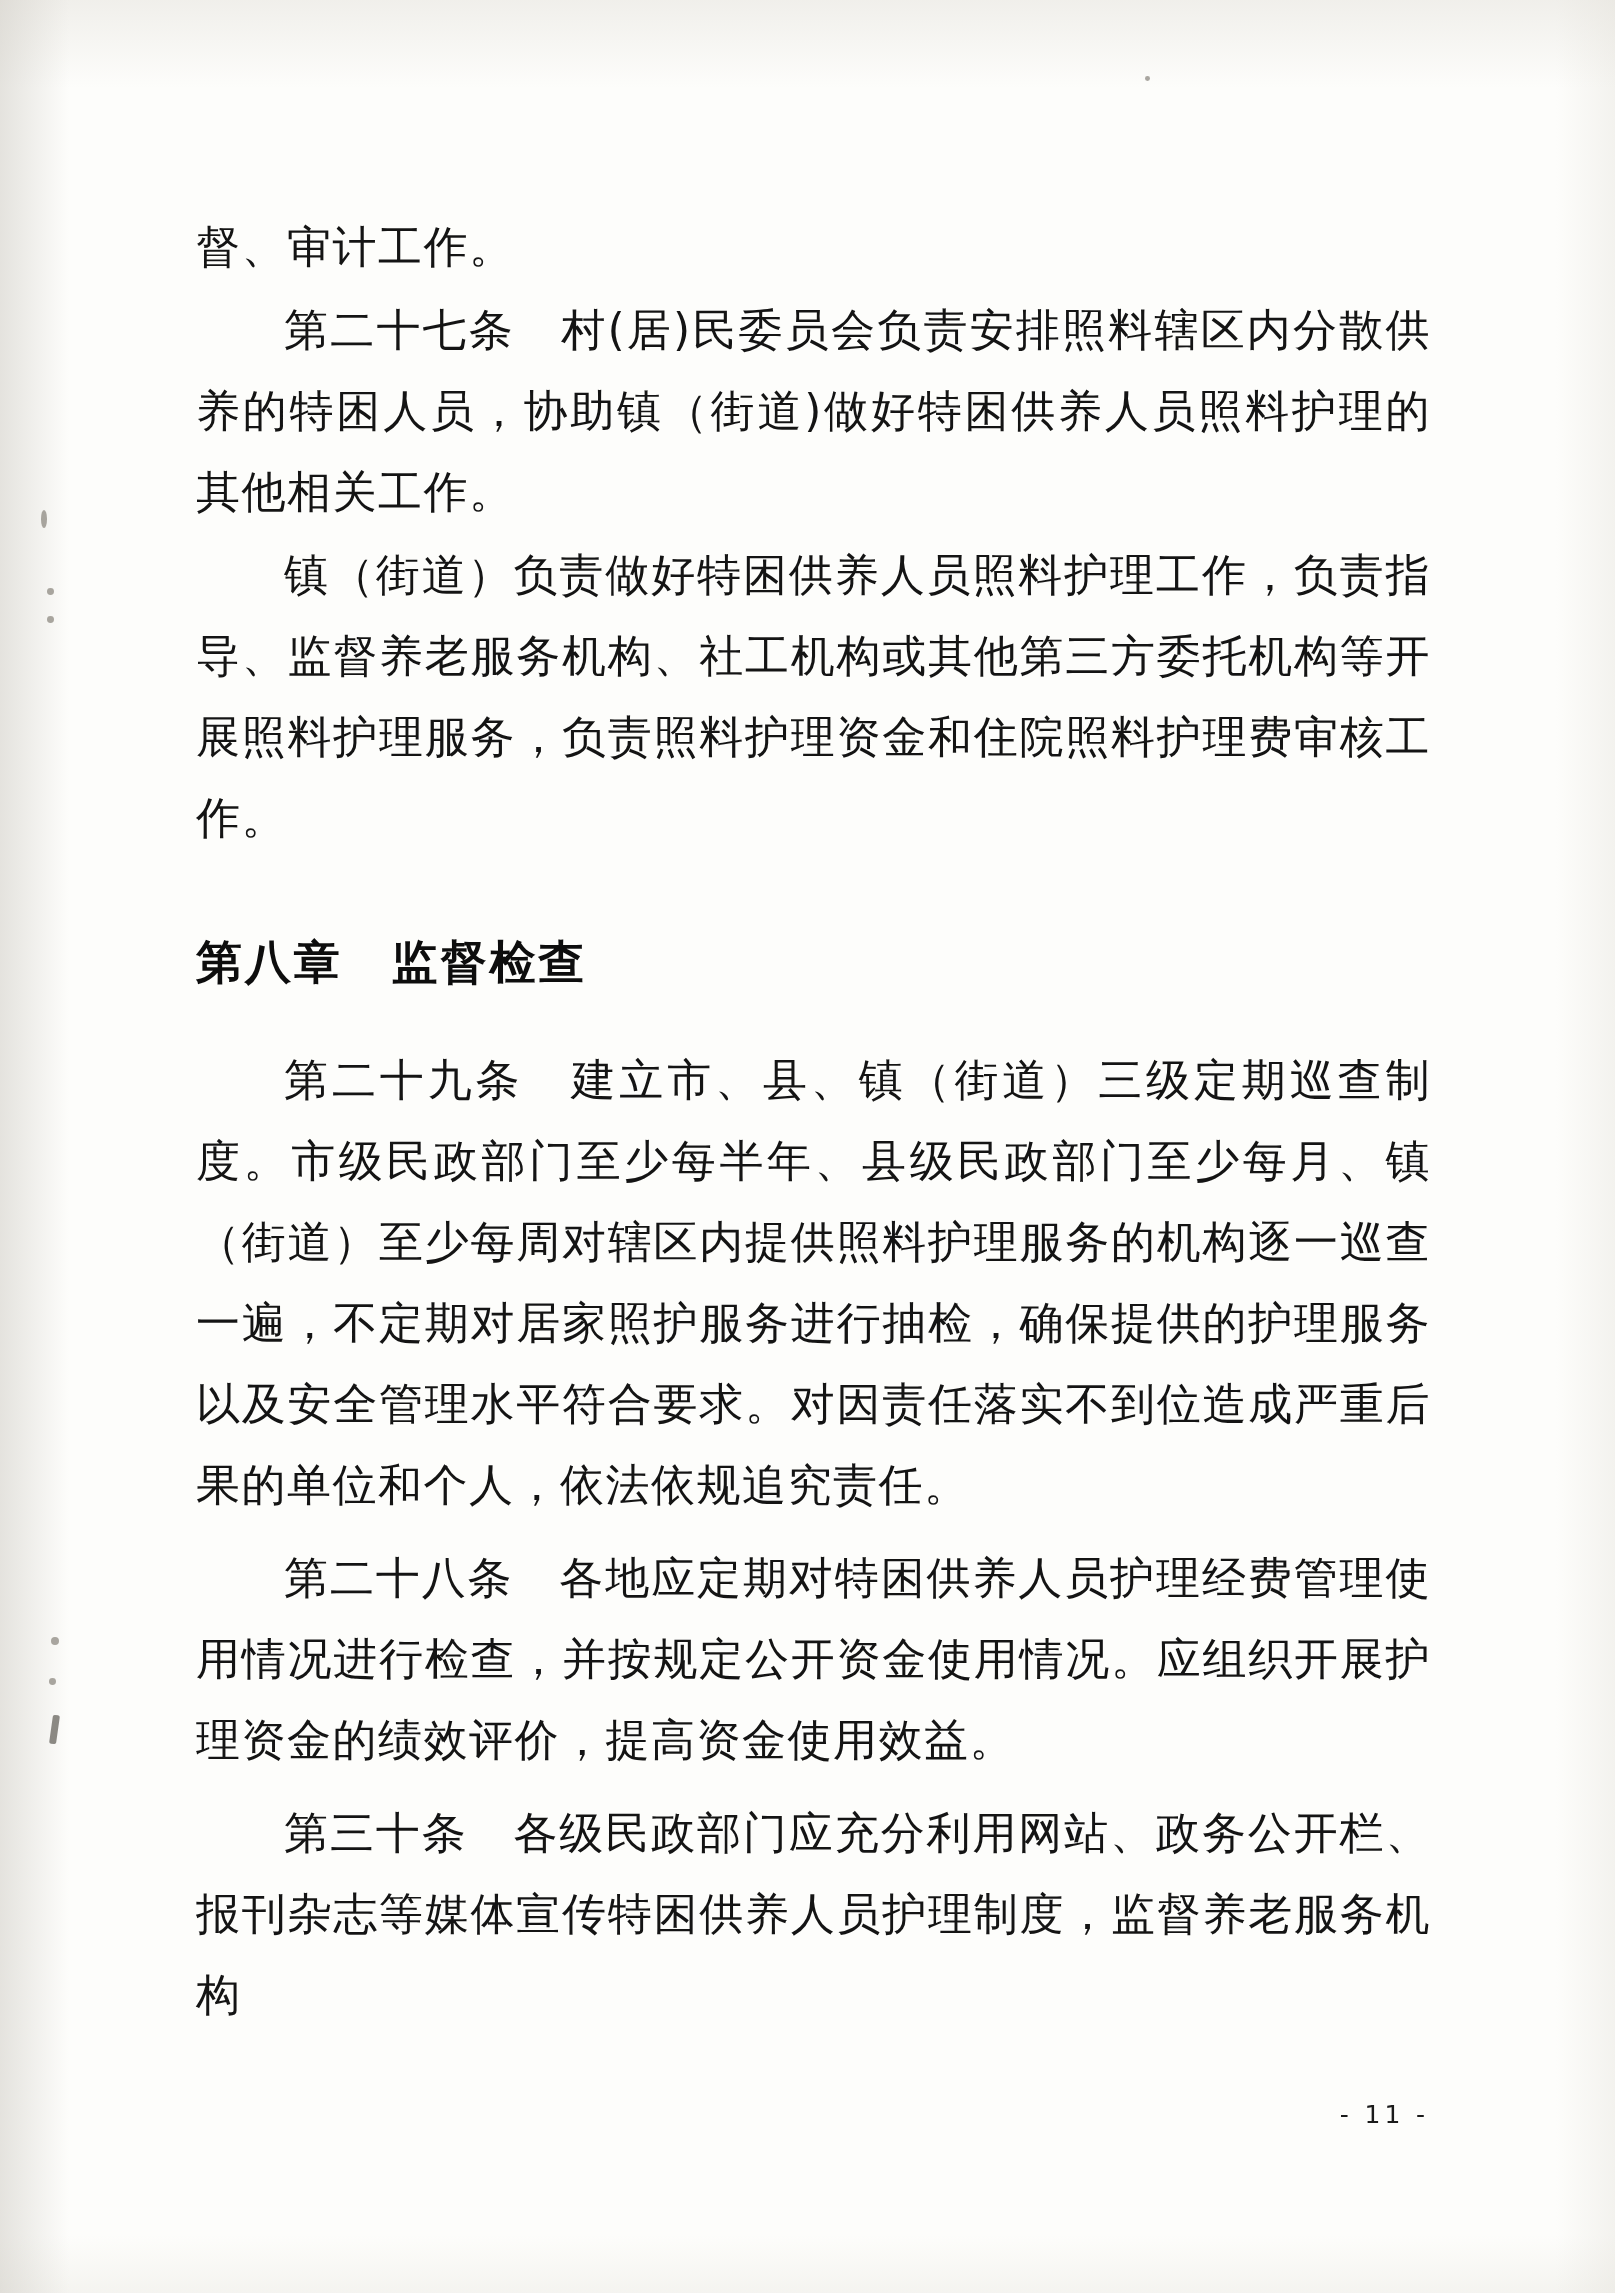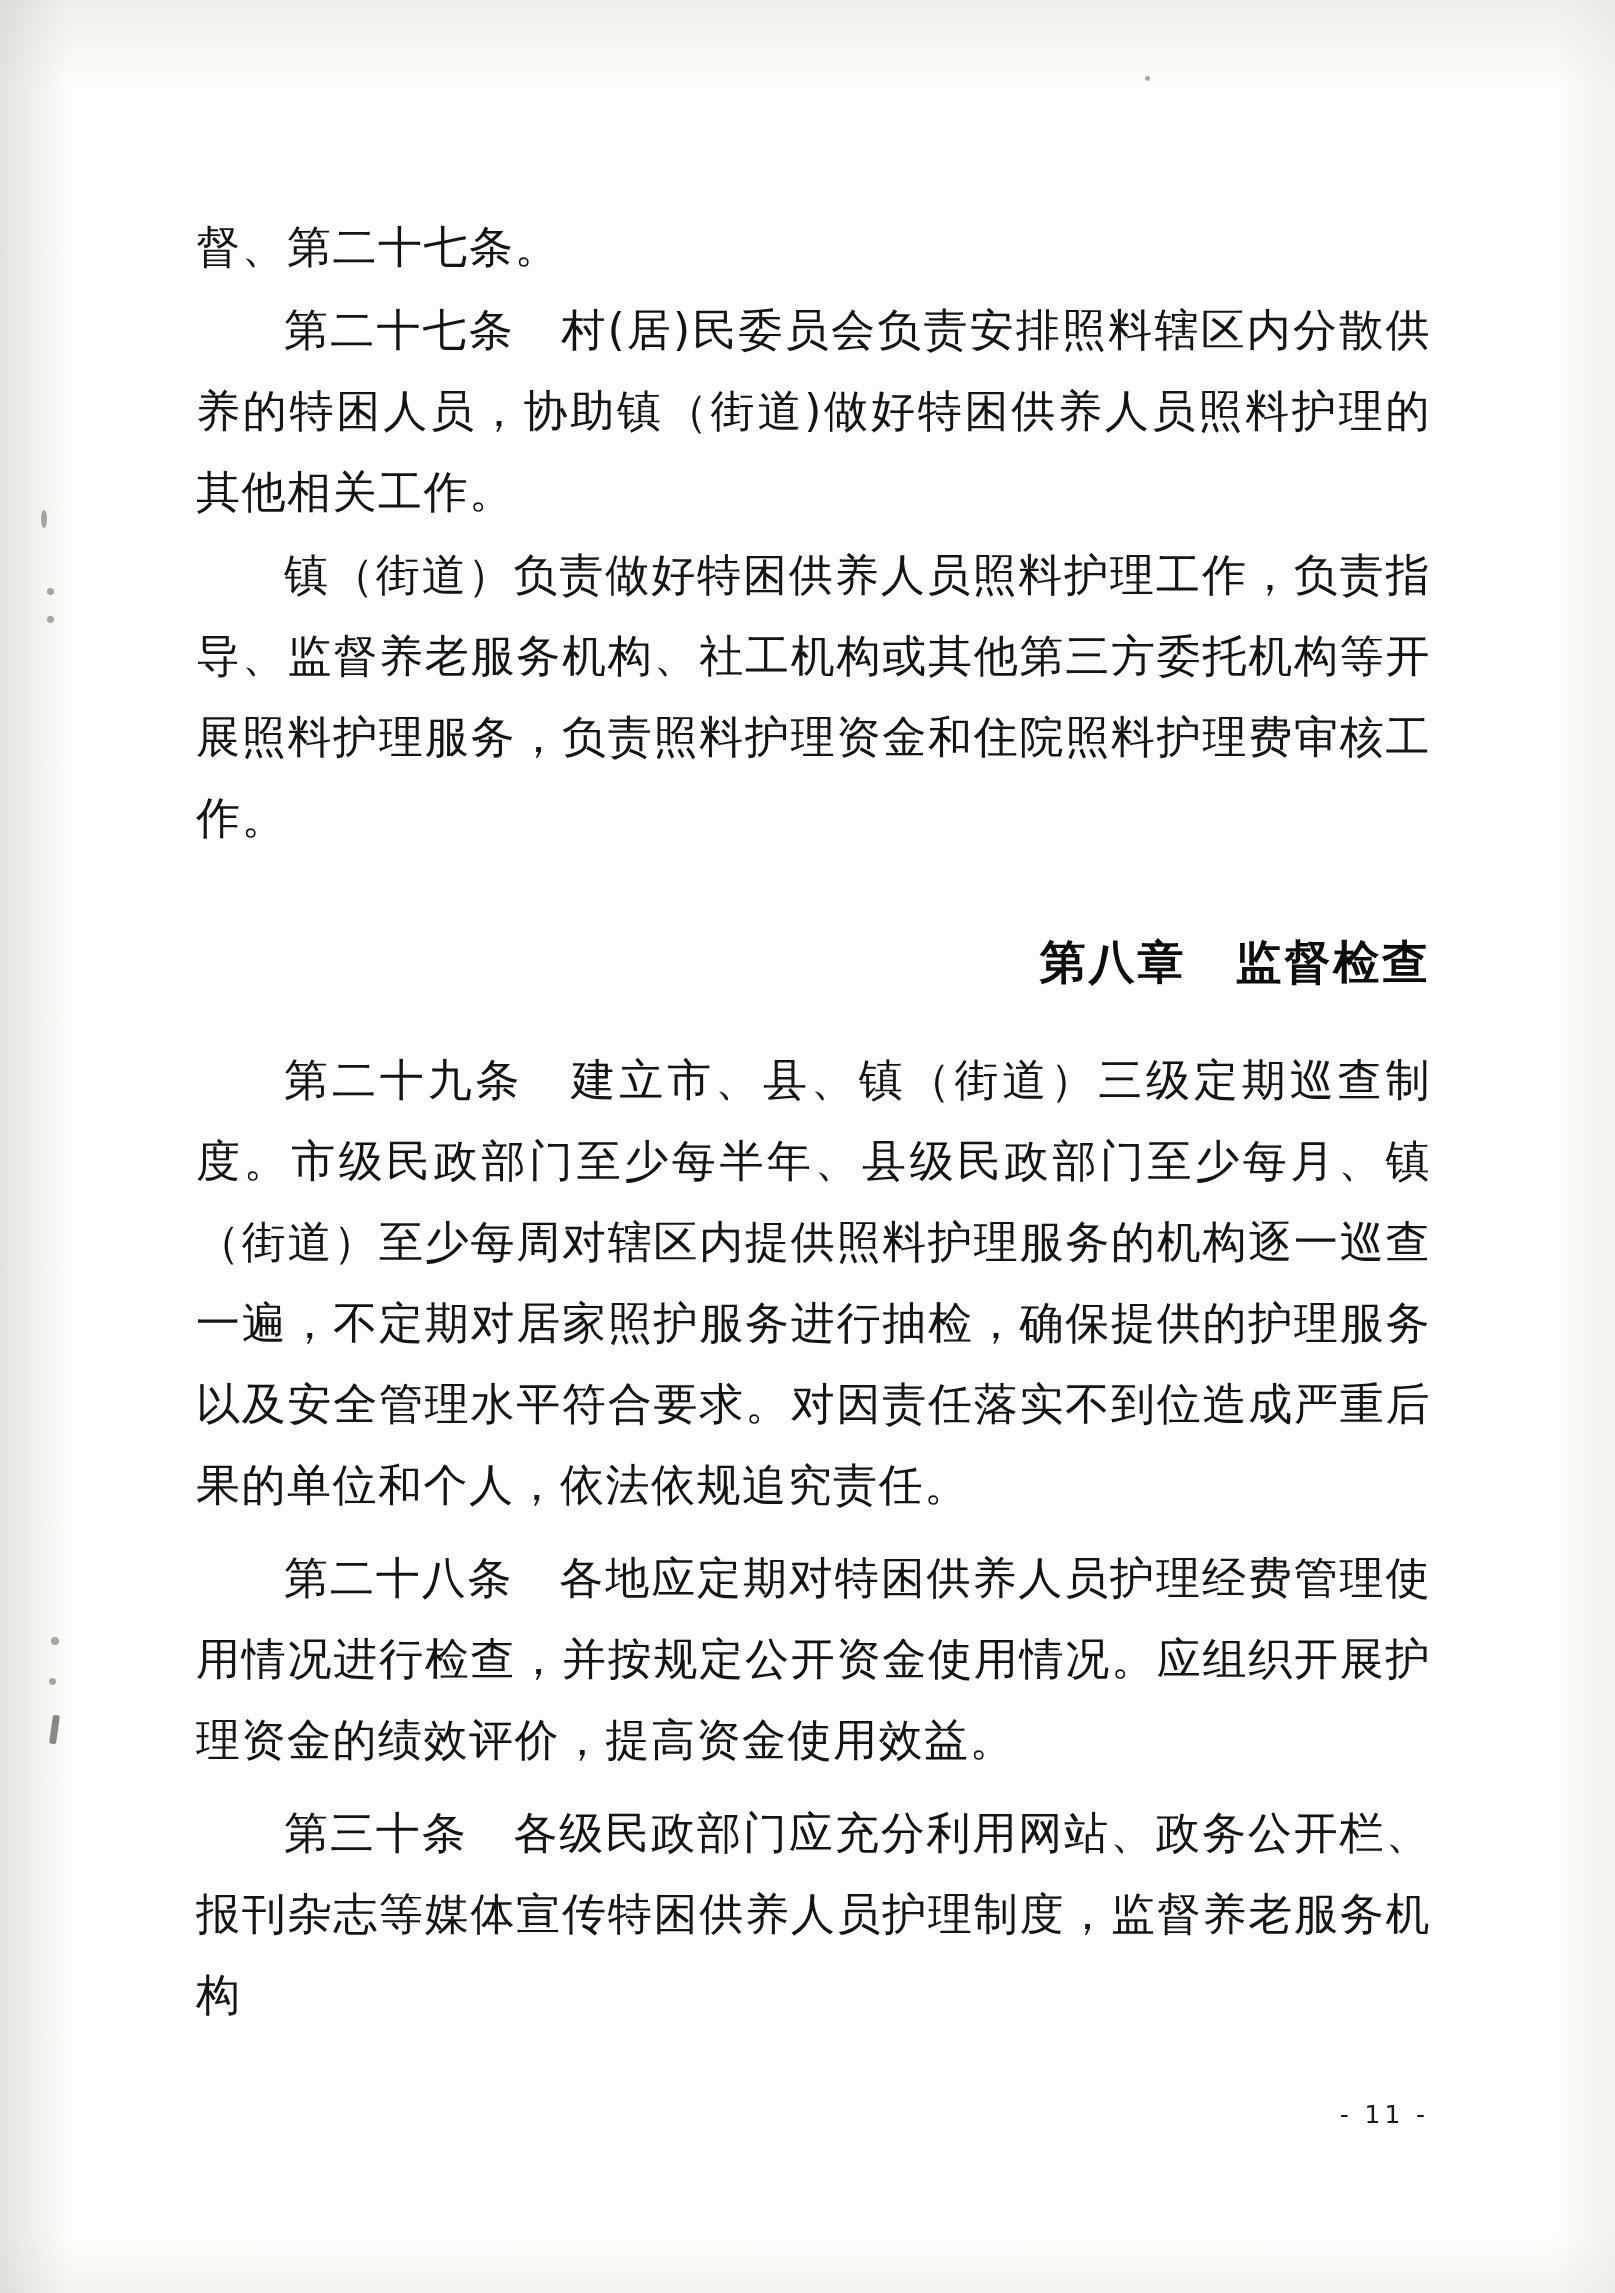--- a/index.html
+++ b/index.html
@@ -45,21 +45,21 @@
     font-family: "DejaVu Sans", "Liberation Sans", sans-serif;
     font-weight: 400;
   }
   .indent {
     text-indent: 88px;
   }
   .chapter {
     font-size: 46px;
     line-height: 78px;
     font-weight: 700;
-    text-align: right;
+    text-align: left;
     color: #0d0d0d;
     letter-spacing: 2.9px;
     font-family: "DejaVu Serif", "Liberation Serif", serif;
   }
   .gap-before-chapter { margin-top: 65px; }
   .gap-after-chapter { margin-top: 11.8px; }
   .gap-big { margin-top: 73px; }
   .page-number {
     position: absolute;
     right: 186px;
@@ -93,21 +93,21 @@
   <div class="speck" style="left:41px; top:510px; width:5.9px; height:17.6px;"></div>
   <div class="speck" style="left:47px; top:588px; width:6.9px; height:6.9px;"></div>
   <div class="speck" style="left:47px; top:616px; width:6.9px; height:6.9px;"></div>
   <div class="speck" style="left:51px; top:1637px; width:7.8px; height:7.8px;"></div>
   <div class="speck" style="left:49px; top:1678px; width:6.9px; height:6.9px;"></div>
   <div class="mark-dash" style="left:51px; top:1715px; width:6.9px; height:29px; transform:rotate(8deg);"></div>
   <div class="speck" style="left:1145px; top:76px; width:4.9px; height:4.9px;"></div>
 
   <div class="content">
 
-    <p class="para">督、第二十七条。</p>
+    <p class="para">督、审计工作。</p>
 
     <p class="para indent">第二十七条　村(居)民委员会负责安排照料辖区内分散供养的特困人员，协助镇（街道)做好特困供养人员照料护理的其他相关工作。</p>
 
     <p class="para indent">镇（街道）负责做好特困供养人员照料护理工作，负责指导、监督养老服务机构、社工机构或其他第三方委托机构等开展照料护理服务，负责照料护理资金和住院照料护理费审核工作。</p>
 
     <h2 class="chapter gap-before-chapter">第八章　监督检查</h2>
 
     <p class="para indent">第二十九条　建立市、县、镇（街道）三级定期巡查制度。市级民政部门至少每半年、县级民政部门至少每月、镇（街道）至少每周对辖区内提供照料护理服务的机构逐一巡查一遍，不定期对居家照护服务进行抽检，确保提供的护理服务以及安全管理水平符合要求。对因责任落实不到位造成严重后果的单位和个人，依法依规追究责任。</p>
 
     <p class="para indent gap-after-chapter">第二十八条　各地应定期对特困供养人员护理经费管理使用情况进行检查，并按规定公开资金使用情况。应组织开展护理资金的绩效评价，提高资金使用效益。</p>

